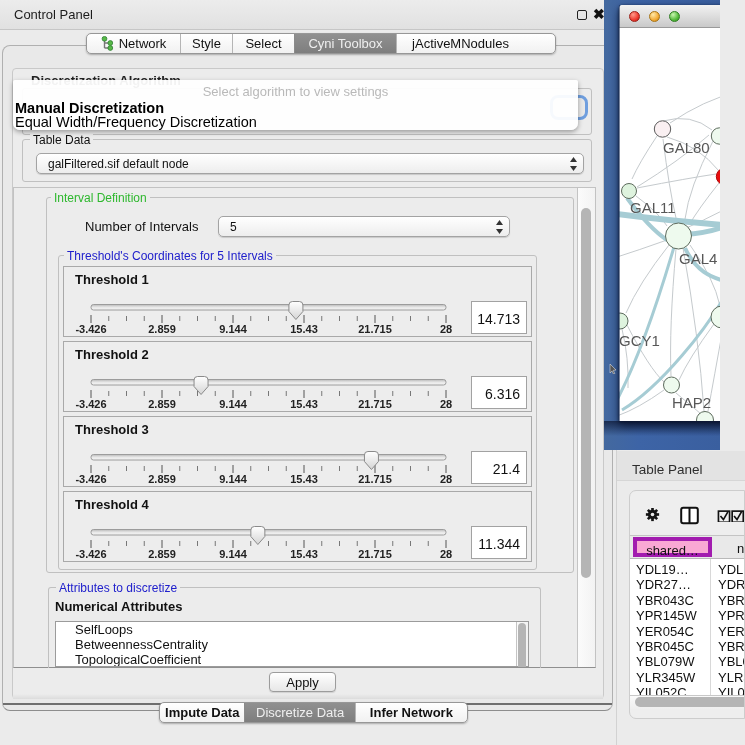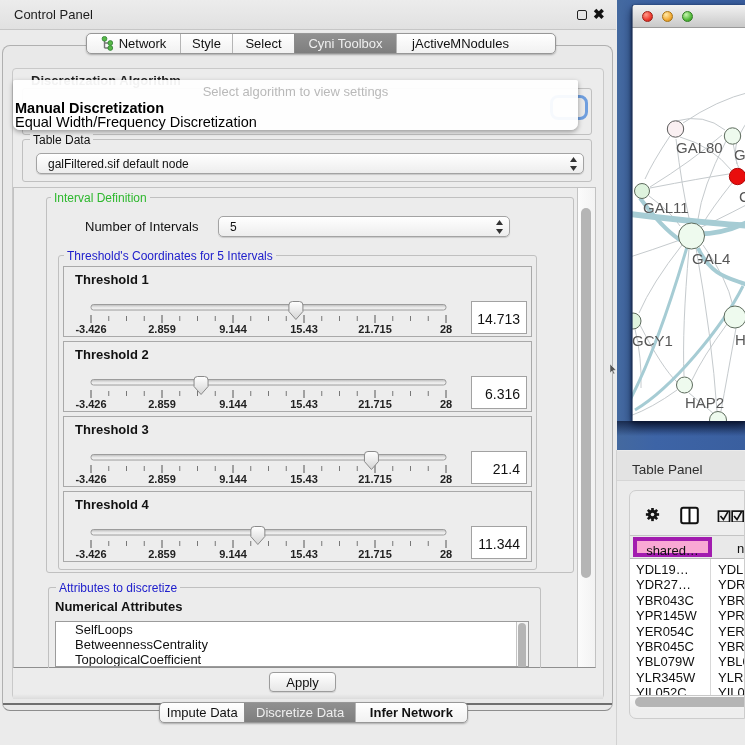--- a/index.html
+++ b/index.html
@@ -36,21 +36,21 @@
 .tpanel .tt{position:absolute;left:11px;top:5px;font-size:13px;font-weight:bold;color:#111}
 
 #attrlist{left:55px;top:621px;width:474px;height:46px;background:#fff;border:1px solid #9b9b9b;font-size:13px;color:#111;overflow:hidden}
 #attrlist div{padding-left:19px;height:15px;line-height:15px}
 
 .sbtrack{background:linear-gradient(90deg,#fbfbfb,#f2f2f2);border-left:1px solid #c4c4c4}
 .sbthumb{background:#b5b5b5;border-radius:5px}
 
 .pushbtn{border:1px solid #9c9c9c;border-radius:4px;background:linear-gradient(#ffffff,#e7e7e7);font-size:13px;color:#111;text-align:center;box-shadow:0 1px 1px rgba(0,0,0,0.12)}
 
-#bluewrap{left:617px;top:0;width:128px;height:450px;background:linear-gradient(90deg,#44699f,#3d64a6 30%,#3a5f9f);overflow:hidden}
+#bluewrap{left:604px;top:0;width:116px;height:450px;background:linear-gradient(90deg,#44699f,#3d64a6 30%,#3a5f9f);overflow:hidden}
 #macwin{left:15px;top:5px;width:113px;height:416px;background:#fff;border-radius:4px 0 0 0;box-shadow:0 4px 10px rgba(5,15,40,0.8),0 1px 3px rgba(5,15,40,0.9)}
 #mactitle{left:0;top:0;width:113px;height:23px;background:linear-gradient(#f2f2f2,#c9c9c9);border-bottom:1px solid #9a9a9a;border-radius:4px 0 0 0}
 .tl{width:11px;height:11px;border-radius:50%;top:6px}
 #tpanelbar{left:617px;top:451px;width:128px;height:30px;background:#e3e3e3;border-bottom:1px solid #d6d6d6}
 #tpanelbar .t{left:15px;top:11px;font-size:13.5px;color:#2e2e2e}
 #tablebox{left:629px;top:490px;width:116px;height:229px;background:#eeeeee;border:1px solid #cdcdcd;border-radius:7px 0 0 7px;overflow:hidden}
 .hdrc{font-size:13px;color:#111;text-align:center}
 .row{font-size:13px;color:#111;white-space:nowrap}
 </style>
 </head>
@@ -78,21 +78,21 @@
       <circle cx="9.3" cy="12" r="2.4" fill="#57b947" stroke="#2e7d32" stroke-width="0.8"></circle>
     </svg>
     Network</div>
   <div class="s" style="width:52px">Style</div>
   <div class="s" style="width:62px">Select</div>
   <div class="s sel" style="width:102px">Cyni Toolbox</div>
   <div class="s" style="width:128px">jActiveMNodules</div>
 </div>
 
 <div class="abs seg" id="bottabs">
-  <div class="s" style="width:85px;font-weight:normal">Impute Data</div>
+  <div class="s" style="width:85px;font-weight:bold">Impute Data</div>
   <div class="s sel" style="width:111px">Discretize Data</div>
   <div class="s" style="width:113px;font-weight:bold">Infer Network</div>
 </div>
 
 <div class="abs grp" style="left:22px;top:88px;width:570px;height:47px"></div>
 
 <div class="abs" style="left:550px;top:95px;width:38px;height:25px;border:3px solid #6f9ede;border-radius:8px;background:#e8e8e8"></div>
 
 <div class="abs grp" style="left:22px;top:139px;width:570px;height:43px">
   <div class="grplab" style="position:absolute;left:7px;top:-7px;color:#111">Table Data</div>

